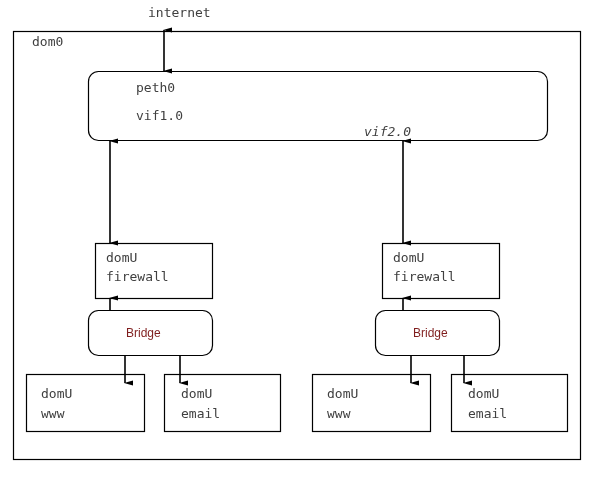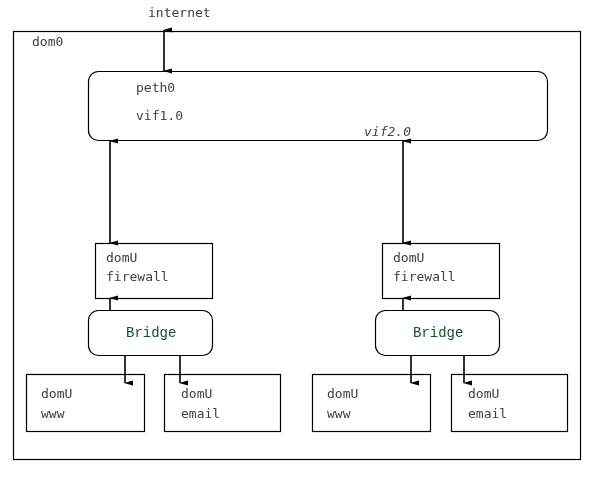--- a/index.html
+++ b/index.html
@@ -26,24 +26,24 @@
     position: absolute;
     font-family: "DejaVu Sans Mono", "Liberation Mono", monospace;
     font-size: 13px;
     line-height: 15px;
     color: #404040;
     white-space: pre;
     letter-spacing: 0px;
   }
   .lbl-sans {
     position: absolute;
-    font-family: Liberation Mono, monospace;
-    font-size: 14px;
+    font-family: Liberation Sans, sans-serif;
+    font-size: 12px;
     line-height: 14px;
-    color: #14532d;
+    color: #7f1d1d;
     white-space: pre;
   }
 </style>
 </head>
 <body>
 
 <div id="canvas">
 
   <svg class="layer" viewBox="0 0 608 489" xmlns="http://www.w3.org/2000/svg">
     <defs>

